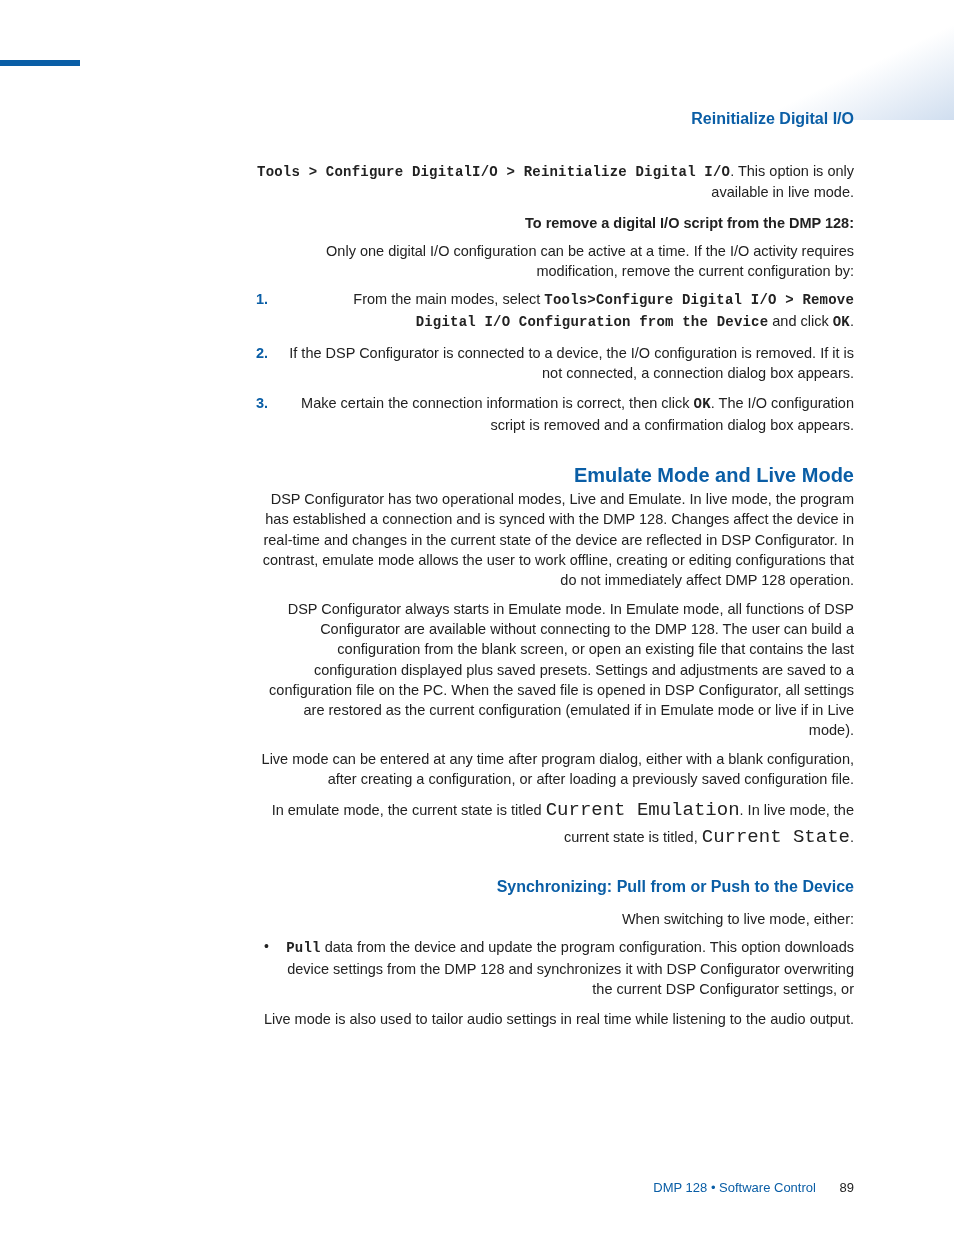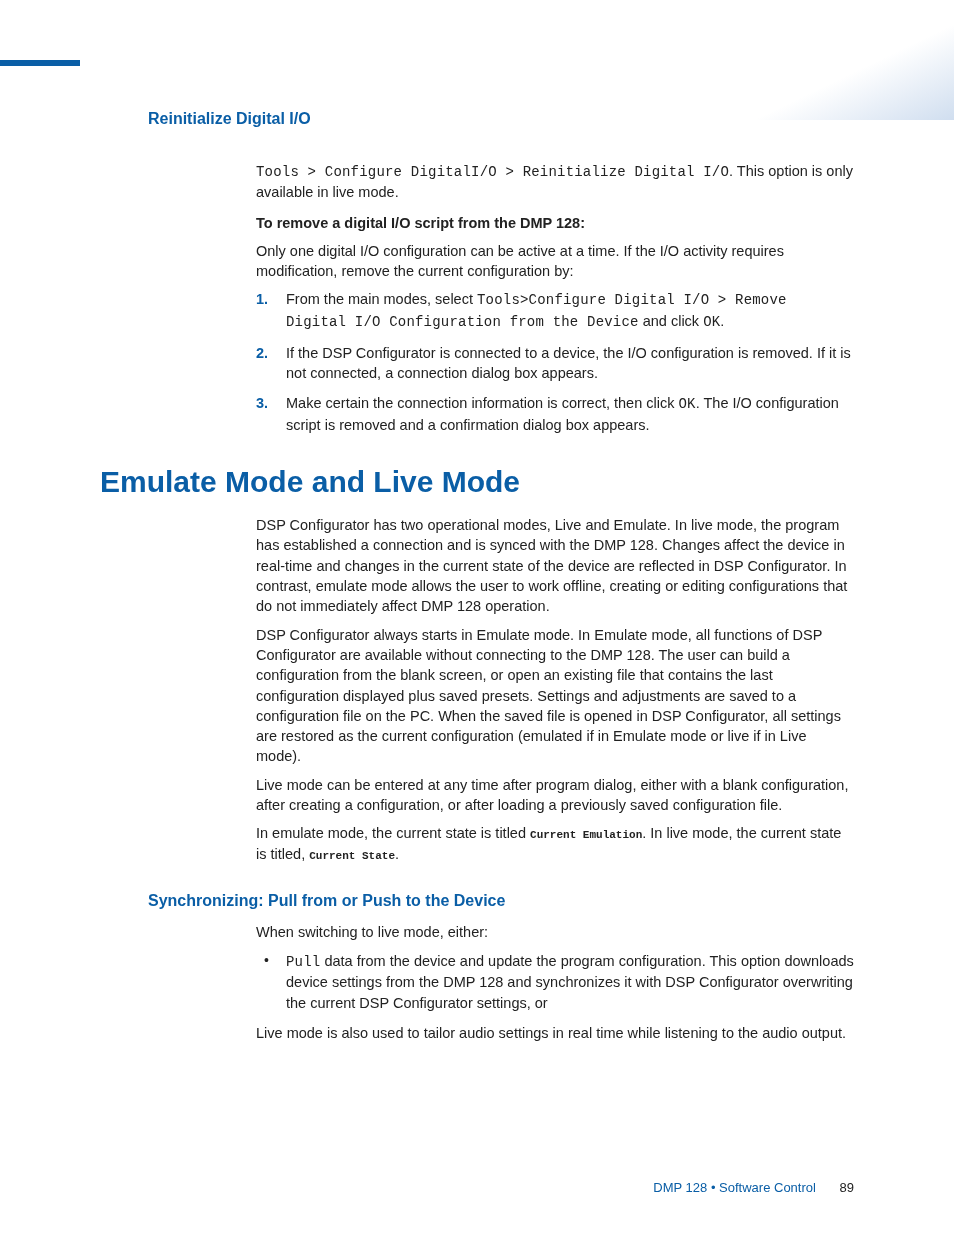--- a/index.html
+++ b/index.html
@@ -1,15 +1,15 @@
 <!DOCTYPE html>
 <html><head>
 <meta charset="utf-8">
 <style>
-  * { box-sizing: border-box; margin: 0; padding: 0; }
+  * { box-sizing: border-box; margin: 0; padding: 0; text-align: right; }
   body {
     font-family: Arial, Helvetica, sans-serif;
     background: #fff;
     width: 954px;
     height: 1235px;
     position: relative;
     color: #222;
     font-size: 14.5px;
     line-height: 1.4;
   }
@@ -37,38 +37,36 @@
   .h3 {
     color: #0a5ea6;
     font-weight: bold;
     font-size: 16px;
     margin-bottom: 10px;
     margin-left: 48px;
   }
   .h2 {
     color: #0a5ea6;
     font-weight: bold;
-    font-size: 30px;
+    font-size: 20px;
     margin-top: 26px;
-    margin-bottom: 12px;
   }
   .body-block {
     margin-left: 156px;
   }
   .para { margin-bottom: 8px; }
   .mono {
     font-family: "Courier New", monospace;
-    font-weight: normal;
+    font-weight: bold;
     font-size: 14px;
     letter-spacing: 0.2px;
   }
   .mono-plain {
     font-family: "Courier New", monospace;
-    font-size: 11px;
-    font-weight: bold;
+    font-size: 19px;
   }
   .subhead {
     font-weight: bold;
     margin-top: 10px;
     margin-bottom: 8px;
   }
   ol.numbered { list-style: none; margin-top: 6px; }
   ol.numbered li {
     margin-bottom: 10px;
     padding-left: 30px;

